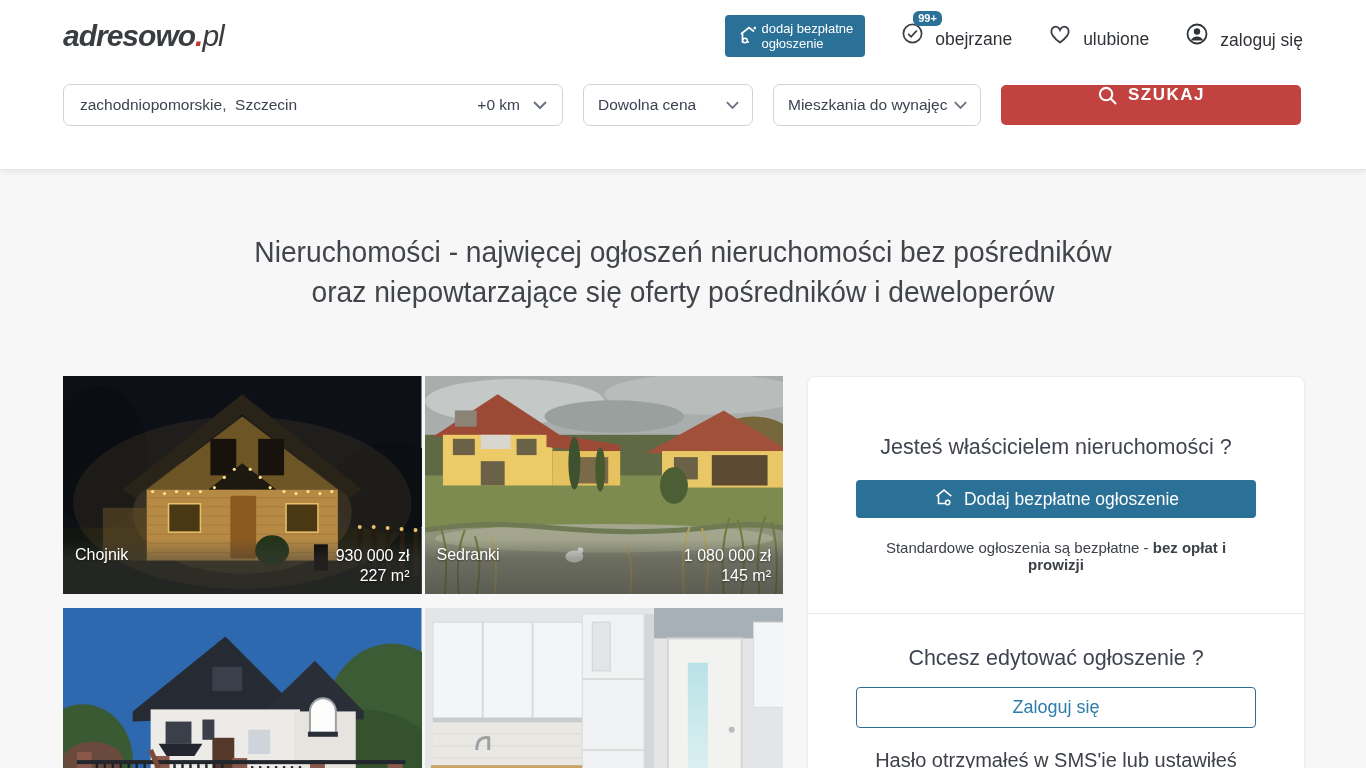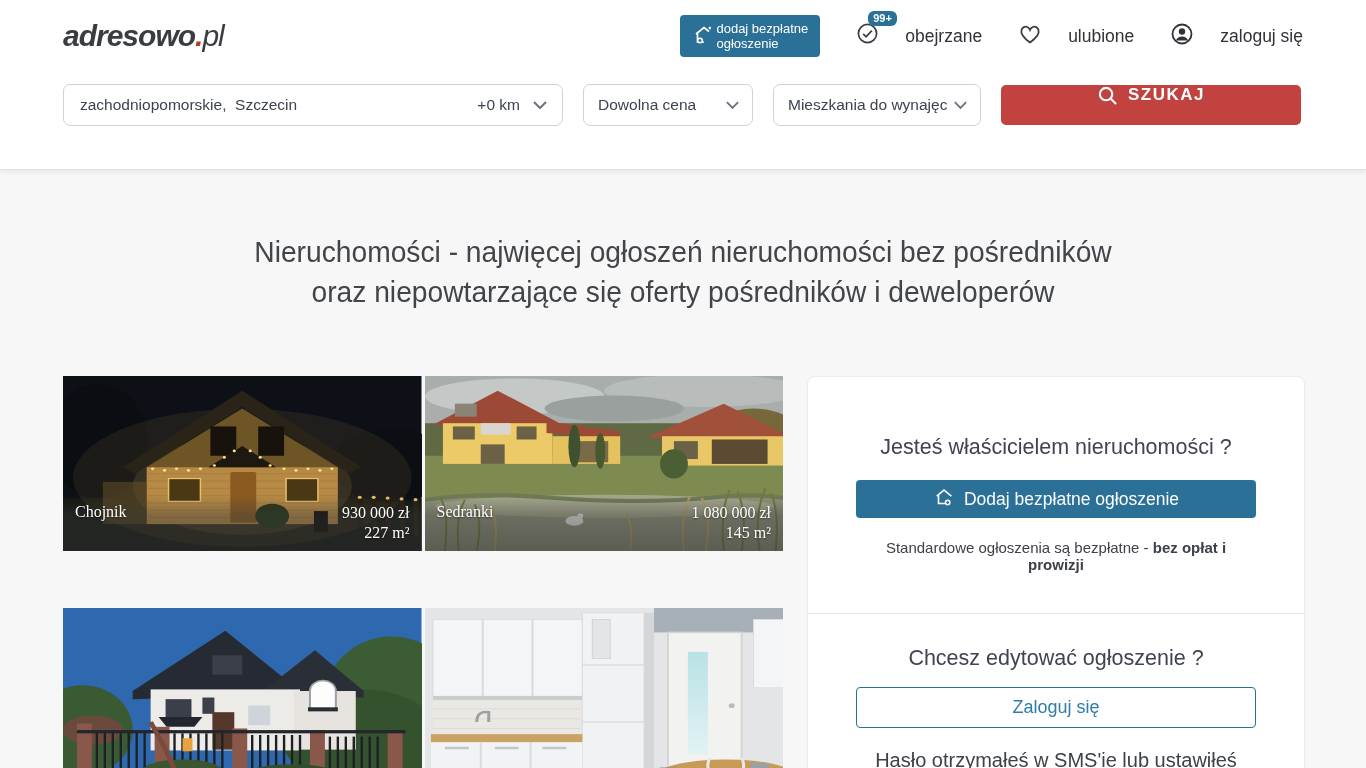--- a/index.html
+++ b/index.html
@@ -13,21 +13,21 @@
     padding-top:8px; height:64px; }
   .logo { font-style:italic; font-size:30px; letter-spacing:-1px; cursor:pointer; text-decoration:none; color:#3a3d40;}
   .logo .b { font-weight:800; }
   .logo .dot { color:#c0392b; font-weight:800; }
   .logo .tld { font-weight:300; }
   .header-actions { display:flex; align-items:center; gap:36px; }
   .btn-add { display:flex; align-items:center; background:#2b7097; color:#fff;
     border:none; border-radius:4px; padding:6px 12px; font-size:13px; line-height:15px;
     text-align:left; cursor:pointer; font-family:inherit;justify-content:space-between; }
   .btn-add svg { flex:0 0 auto; }
-  .hdr-item { display:flex; align-items:center; gap:26px; font-size:17.5px; color:#2f3338;
+  .hdr-item { display:flex; align-items:flex-end; gap:11px; font-size:17.5px; color:#2f3338;
     cursor:pointer; position:relative; }
   .badge { position:absolute; top:-11px; left:12px; background:#2b7097; color:#fff;
     font-size:11px; font-weight:bold; border-radius:6px; padding:1px 5px 2px; }
 
   
   .search-row { display:flex; align-items:center; gap:20px; margin-top:20px; }
   .fld { border:1px solid #cfd3d8; border-radius:7px; height:42px; background:#fff;
     display:flex; align-items:center; font-size:15.5px; color:#3c4250; cursor:pointer; }
   .fld-location { width:500px; padding:0 14px 0 16px;justify-content:flex-end; }
   .fld-location .loc-val { flex:1; white-space:pre; }
@@ -40,21 +40,21 @@
     font-family:inherit; }
 
   
   .hero { text-align:center; margin-top:62px; color:#41454a; font-weight:400; }
   .hero .hl { display:block; font-size:30px; line-height:40px; font-weight:400;
     transform:scaleX(.94); transform-origin:50% 50%; }
 
   
   .content { display:flex; gap:24px; padding:0 63px; margin-top:64px; }
   .listings { width:720px; display:grid; grid-template-columns:358.5px 358.5px; gap:3px; }
-  .card { position:relative; height:175px; overflow:hidden; display:block; cursor:pointer;font-family:Liberation Serif, serif; }
+  .card { position:relative; height:218px; overflow:hidden; display:block; cursor:pointer; }
   .card svg.photo { position:absolute; inset:0; width:100%; height:100%; display:block; }
   .overlay { position:absolute; left:0; right:0; bottom:0; padding:7px 12px 8px;
     display:flex; justify-content:space-between; align-items:flex-start; color:#fff;
     font-size:16px; background:linear-gradient(180deg, rgba(70,70,70,0) 0%,
       rgba(60,60,60,.42) 35%, rgba(50,50,50,.55) 100%);
     text-shadow:0 1px 2px rgba(0,0,0,.45); }
   .overlay .meta { text-align:right; line-height:20px; display:flex; flex-direction:column; }
 
   
   .promo { flex:1; background:#fff; border:1px solid #ececec; border-radius:8px;

